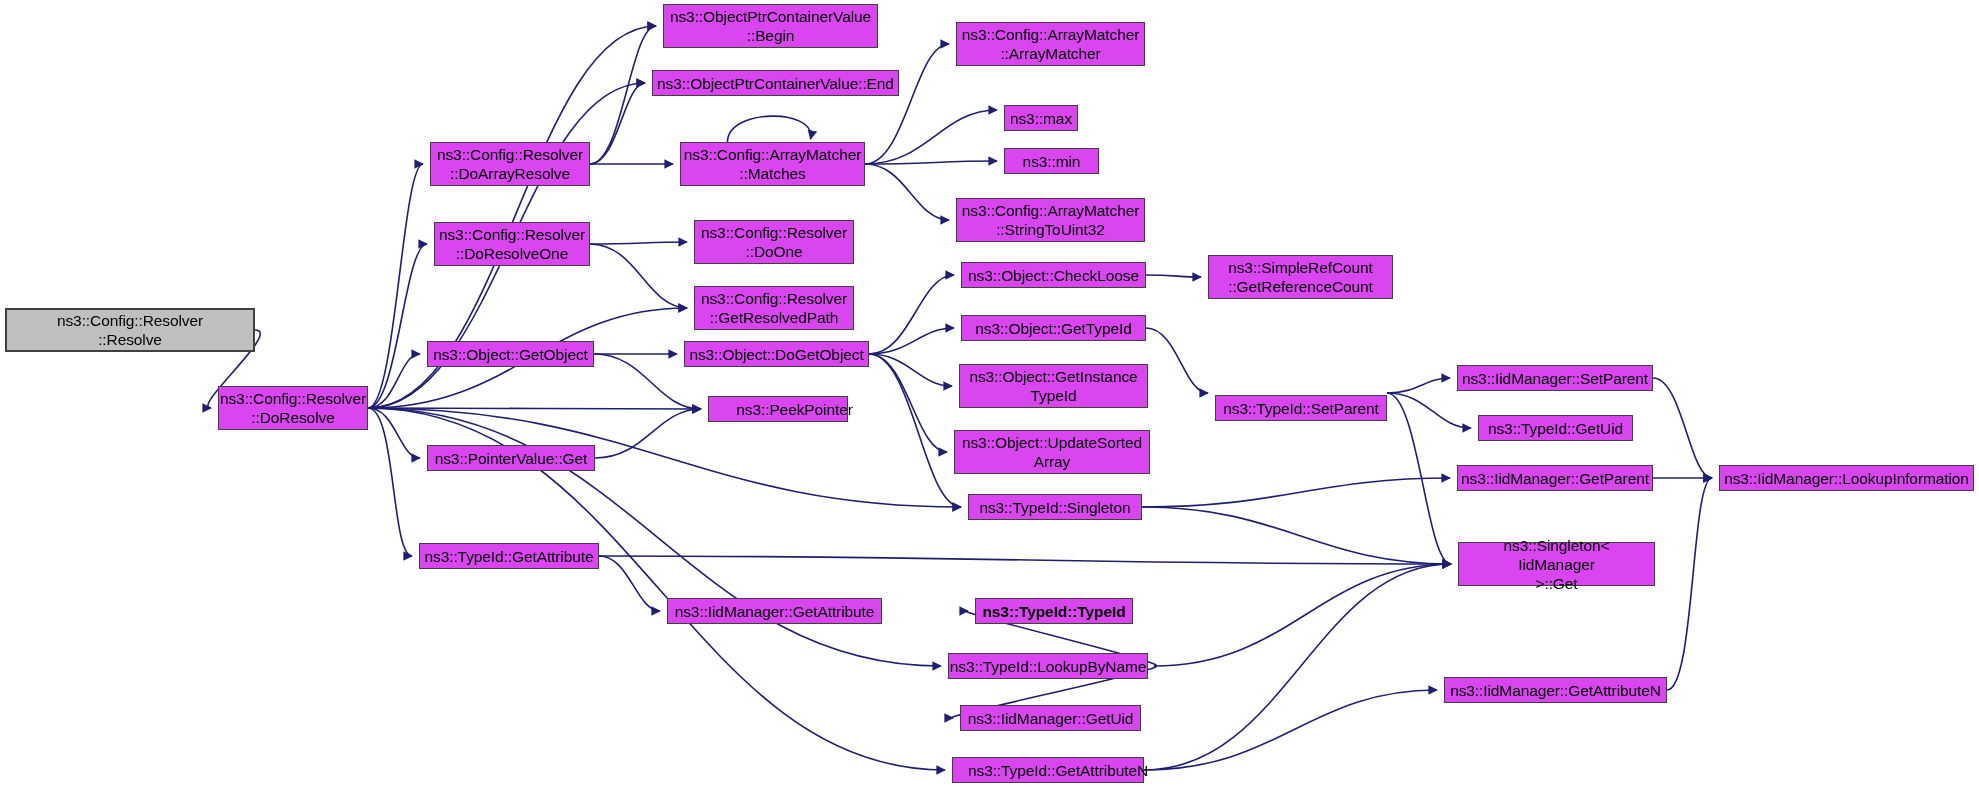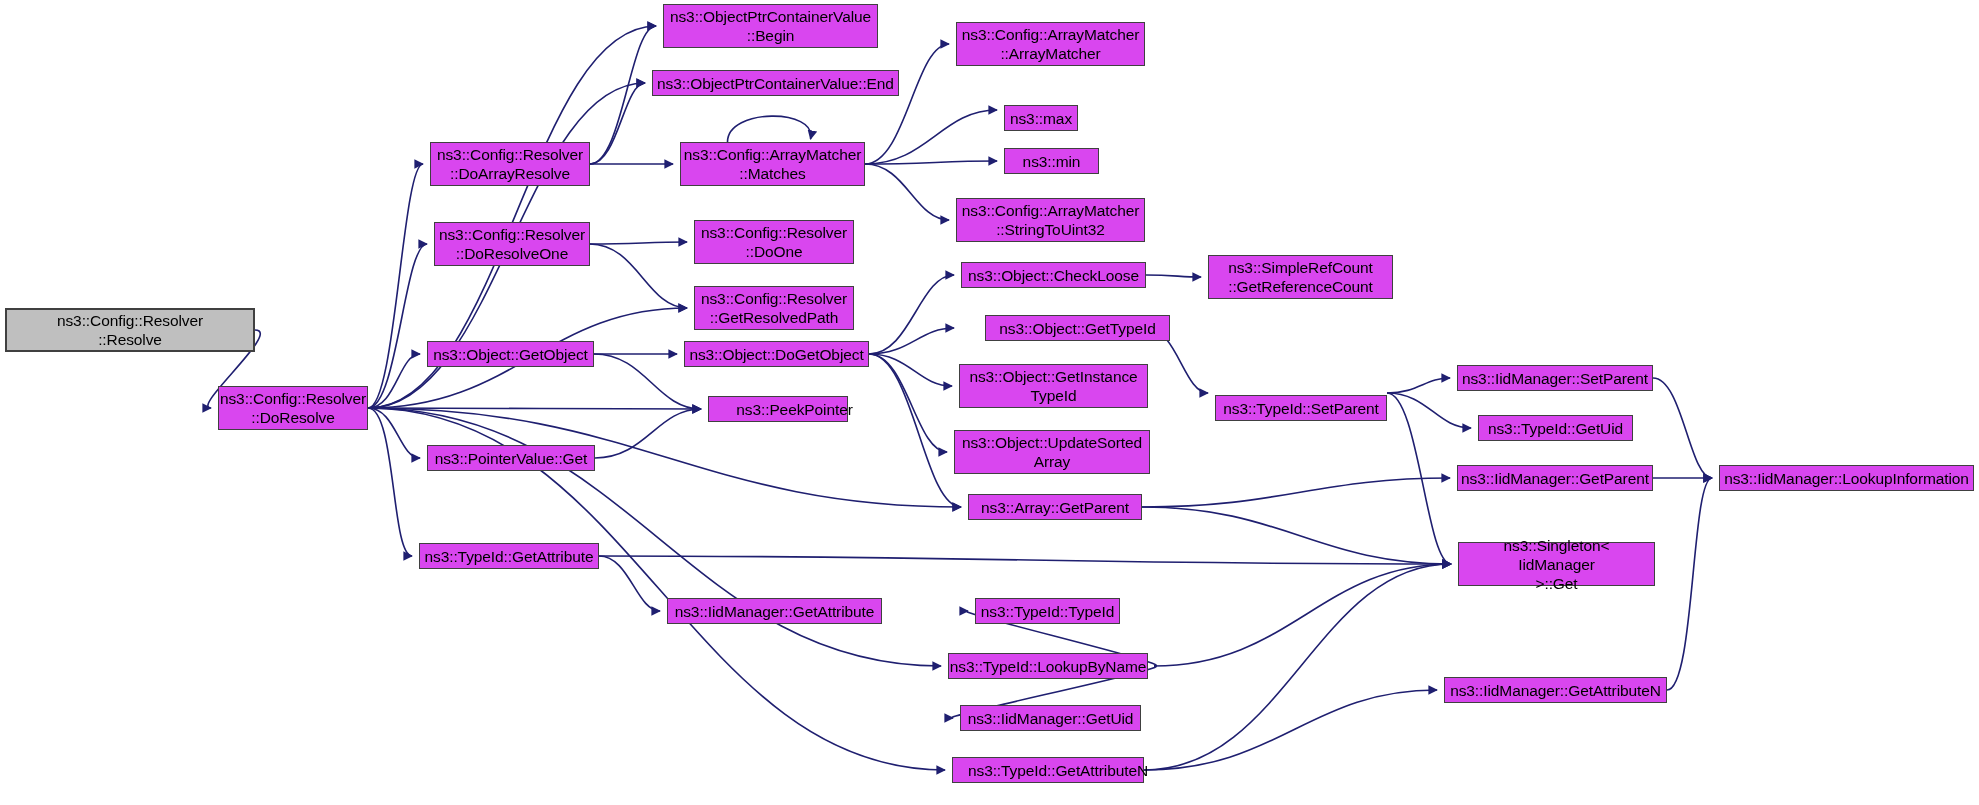--- a/index.html
+++ b/index.html
@@ -137,35 +137,35 @@
       <div class="node" style="left: 1004px; top: 148px; width: 95px; height: 26px;">
         <span class="lbl">ns3::min</span>
       </div>
       <div class="node" style="left: 956px; top: 198px; width: 189px; height: 44px;">
         <span class="lbl">ns3::Config::ArrayMatcher
 ::StringToUint32</span>
       </div>
       <div class="node" style="left: 961px; top: 262px; width: 185px; height: 26px;">
         <span class="lbl">ns3::Object::CheckLoose</span>
       </div>
-      <div class="node" style="left: 961px; top: 315px; width: 185px; height: 26px; margin-left: 24px;">
+      <div class="node" style="left: 961px; top: 315px; width: 185px; height: 26px;">
         <span class="lbl">ns3::Object::GetTypeId</span>
       </div>
       <div class="node" style="left: 959px; top: 364px; width: 189px; height: 44px;">
         <span class="lbl">ns3::Object::GetInstance
 TypeId</span>
       </div>
       <div class="node" style="left: 954px; top: 430px; width: 196px; height: 44px;">
         <span class="lbl">ns3::Object::UpdateSorted
 Array</span>
       </div>
       <div class="node" style="left: 968px; top: 494px; width: 174px; height: 26px;">
-        <span class="lbl">ns3::Array::GetParent</span>
-      </div>
-      <div class="node" style="left: 975px; top: 598px; width: 145px; height: 26px;">
+        <span class="lbl">ns3::TypeId::Singleton</span>
+      </div>
+      <div class="node" style="left: 975px; top: 598px; width: 158px; height: 26px; font-weight: bold;">
         <span class="lbl">ns3::TypeId::TypeId</span>
       </div>
       <div class="node" style="left: 948px; top: 653px; width: 200px; height: 26px;">
         <span class="lbl">ns3::TypeId::LookupByName</span>
       </div>
       <div class="node" style="left: 960px; top: 705px; width: 181px; height: 26px;">
         <span class="lbl">ns3::IidManager::GetUid</span>
       </div>
       <div class="node" style="left: 952px; top: 757px; width: 192px; height: 26px; padding-left: 20px;">
         <span class="lbl">ns3::TypeId::GetAttributeN</span>

